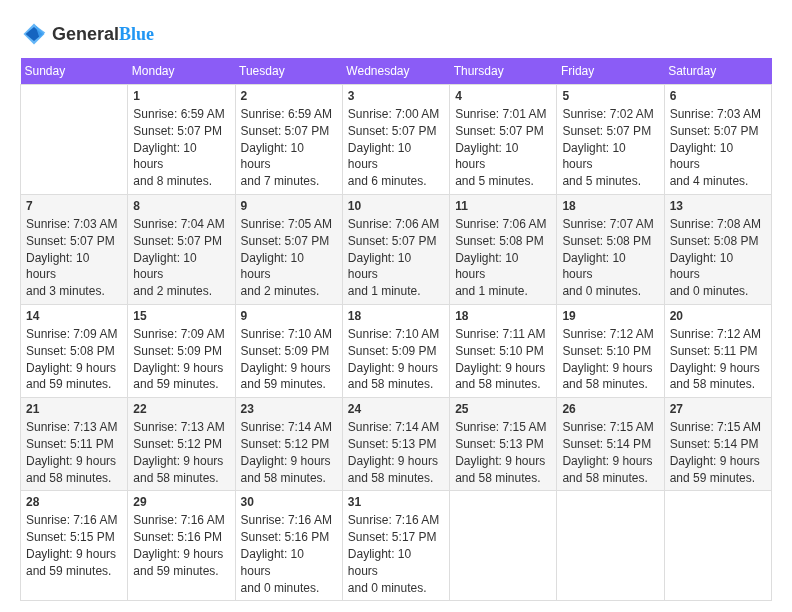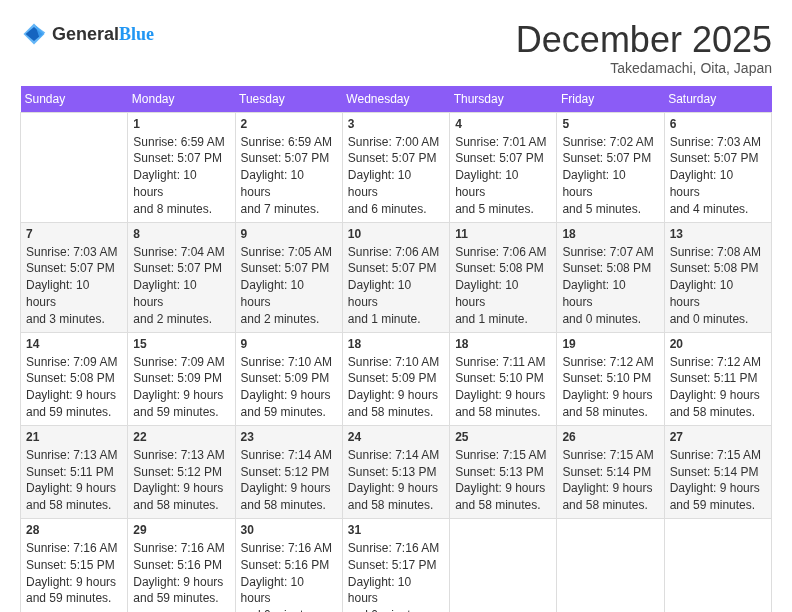--- a/index.html
+++ b/index.html
@@ -6,21 +6,21 @@
     body {
       font-family: Arial, sans-serif;
       background: #fff;
       width: 792px;
       min-height: 612px;
       padding: 20px;
     }
     .header {
       display: flex;
       justify-content: space-between;
-      align-items: flex-start;
+      align-items: flex-end;
       margin-bottom: 10px;
     }
     .logo {
       display: flex;
       align-items: center;
       gap: 4px;
     }
     .logo-text-general {
       font-size: 18px;
       font-weight: bold;
@@ -104,24 +104,20 @@
       <polygon points="20,10 32,20 20,30 8,20" fill="#1565C0"></polygon>
       <polygon points="22,8 36,18 28,26" fill="#42A5F5" opacity="0.8"></polygon>
     </svg>
     <div>
       <div style="display:flex; gap:0px; align-items:baseline;">
         <span class="logo-text-general">General</span>
         <span class="logo-text-blue">Blue</span>
       </div>
     </div>
   </div>
-  <div class="title-section">
-    <div class="month-title">December 2025</div>
-    <div class="location">Takedamachi, Oita, Japan</div>
-  </div>
 </div>
 
 <table>
   <thead>
     <tr>
     <th>Sunday</th>
         <th>Monday</th>
         <th>Tuesday</th>
         <th>Wednesday</th>
         <th>Thursday</th>

